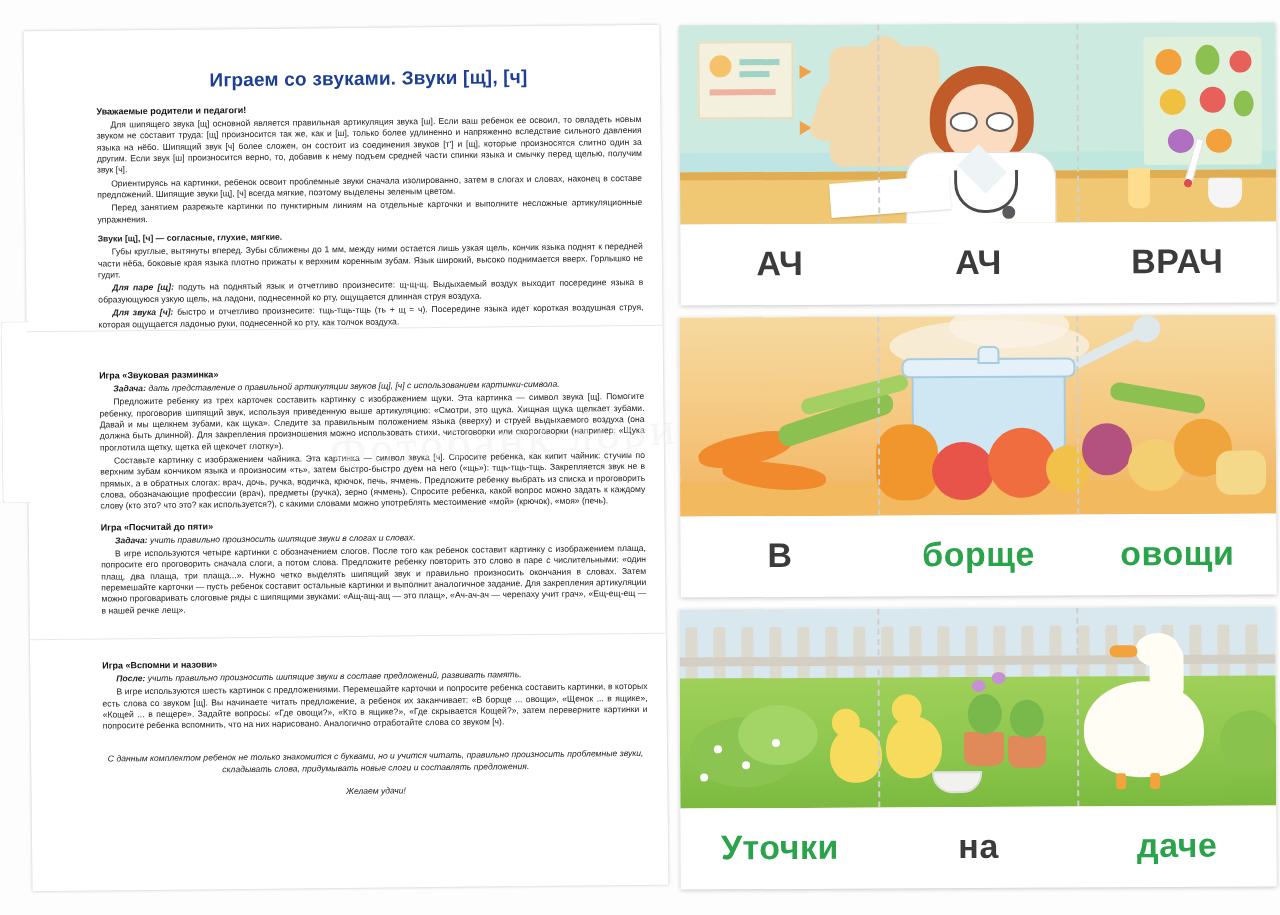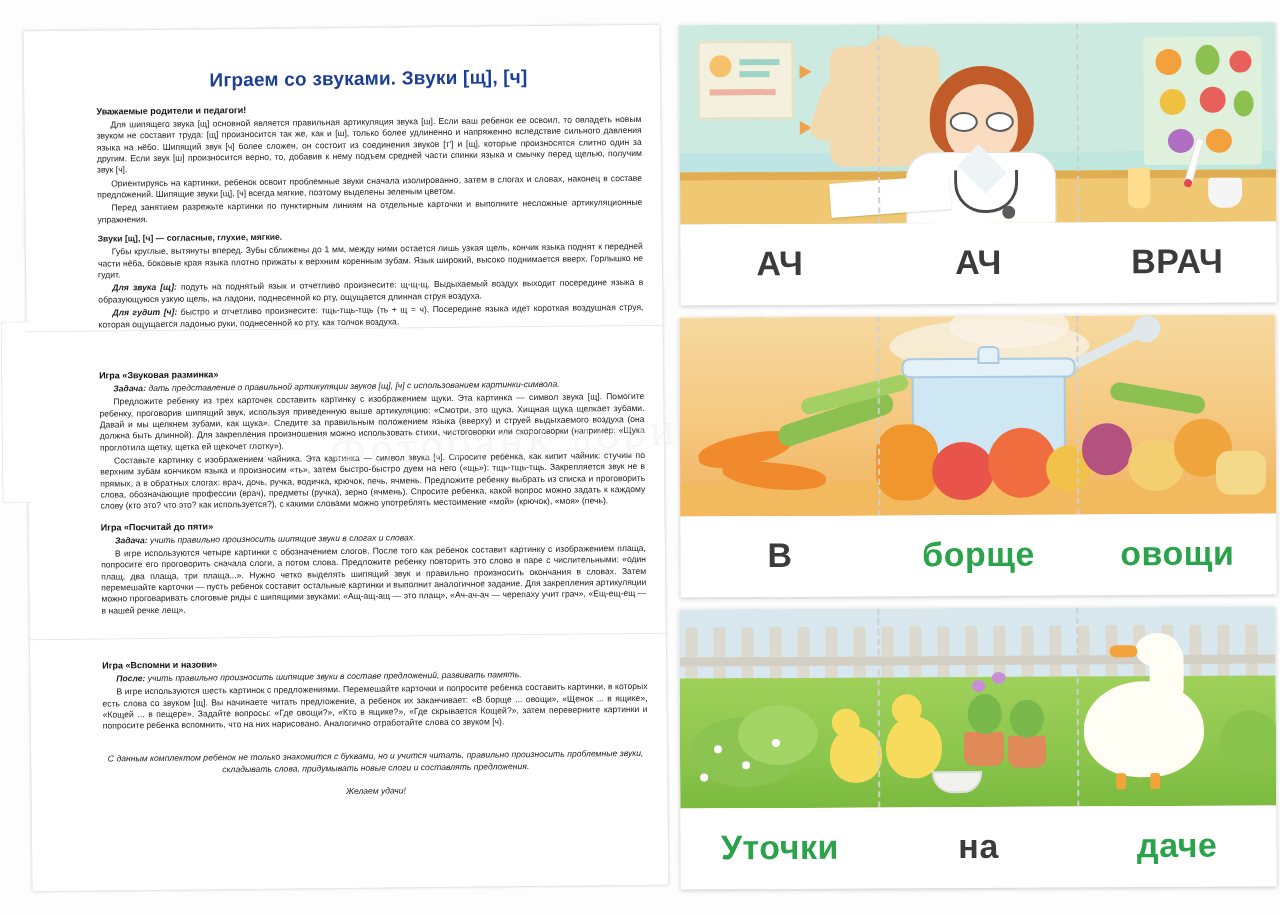--- a/index.html
+++ b/index.html
@@ -191,22 +191,22 @@
       <h1 class="doc-title">Играем со звуками. Звуки [щ], [ч]</h1>
 
       <div class="sec-h">Уважаемые родители и педагоги!</div>
       <p class="para">Для шипящего звука [щ] основной является правильная артикуляция звука [ш]. Если ваш ребенок ее освоил, то овладеть новым звуком не составит труда: [щ] произносится так же, как и [ш], только более удлиненно и напряженно вследствие сильного давления языка на нёбо. Шипящий звук [ч] более сложен, он состоит из соединения звуков [т'] и [щ], которые произносятся слитно один за другим. Если звук [ш] произносится верно, то, добавив к нему подъем средней части спинки языка и смычку перед щелью, получим звук [ч].</p>
       <p class="para">Ориентируясь на картинки, ребенок освоит проблемные звуки сначала изолированно, затем в слогах и словах, наконец в составе предложений. Шипящие звуки [щ], [ч] всегда мягкие, поэтому выделены зеленым цветом.</p>
       <p class="para">Перед занятием разрежьте картинки по пунктирным линиям на отдельные карточки и выполните несложные артикуляционные упражнения.</p>
 
       <p class="para noind bold" style="margin-top:8px;">Звуки [щ], [ч] — согласные, глухие, мягкие.</p>
       <p class="para">Губы круглые, вытянуты вперед. Зубы сближены до 1 мм, между ними остается лишь узкая щель, кончик языка поднят к передней части нёба, боковые края языка плотно прижаты к верхним коренным зубам. Язык широкий, высоко поднимается вверх. Горлышко не гудит.</p>
 
-      <p class="para"><span class="ital bold">Для звука [щ]:</span><span> подуть на поднятый язык и отчетливо произнесите: щ-щ-щ. Выдыхаемый воздух выходит посередине языка в образующуюся узкую щель, на ладони, поднесенной ко рту, ощущается длинная струя воздуха.</span></p>
-      <p class="para"><span class="ital bold">Для гудит [ч]:</span><span> быстро и отчетливо произнесите: тщь-тщь-тщь (ть + щ = ч). Посередине языка идет короткая воздушная струя, которая ощущается ладонью руки, поднесенной ко рту, как толчок воздуха.</span></p>
+      <p class="para"><span class="ital bold">Для паре [щ]:</span><span> подуть на поднятый язык и отчетливо произнесите: щ-щ-щ. Выдыхаемый воздух выходит посередине языка в образующуюся узкую щель, на ладони, поднесенной ко рту, ощущается длинная струя воздуха.</span></p>
+      <p class="para"><span class="ital bold">Для звука [ч]:</span><span> быстро и отчетливо произнесите: тщь-тщь-тщь (ть + щ = ч). Посередине языка идет короткая воздушная струя, которая ощущается ладонью руки, поднесенной ко рту, как толчок воздуха.</span></p>
 
       <div class="sec-h" style="margin-top:40px;">Игра «Звуковая разминка»</div>
       <p class="para"><span class="ital bold">Задача:</span><span class="ital"> дать представление о правильной артикуляции звуков [щ], [ч] с использованием картинки-символа.</span></p>
       <p class="para">Предложите ребенку из трех карточек составить картинку с изображением щуки. Эта картинка — символ звука [щ]. Помогите ребенку, проговорив шипящий звук, используя приведенную выше артикуляцию: «Смотри, это щука. Хищная щука щелкает зубами. Давай и мы щелкнем зубами, как щука». Следите за правильным положением языка (вверху) и струей выдыхаемого воздуха (она должна быть длинной). Для закрепления произношения можно использовать стихи, чистоговорки или скороговорки (например: «Щука проглотила щетку, щетка ей щекочет глотку»).</p>
       <p class="para">Составьте картинку с изображением чайника. Эта картинка — символ звука [ч]. Спросите ребенка, как кипит чайник: стучим по верхним зубам кончиком языка и произносим «ть», затем быстро-быстро дуем на него («щь»): тщь-тщь-тщь. Закрепляется звук не в прямых, а в обратных слогах: врач, дочь, ручка, водичка, крючок, печь, ячмень. Предложите ребенку выбрать из списка и проговорить слова, обозначающие профессии (врач), предметы (ручка), зерно (ячмень). Спросите ребенка, какой вопрос можно задать к каждому слову (кто это? что это? как используется?), с какими словами можно употреблять местоимение «мой» (крючок), «моя» (печь).</p>
 
       <div class="sec-h sm">Игра «Посчитай до пяти»</div>
       <p class="para"><span class="ital bold">Задача:</span><span class="ital"> учить правильно произносить шипящие звуки в слогах и словах.</span></p>
       <p class="para">В игре используются четыре картинки с обозначением слогов. После того как ребенок составит картинку с изображением плаща, попросите его проговорить сначала слоги, а потом слова. Предложите ребенку повторить это слово в паре с числительными: «один плащ, два плаща, три плаща...». Нужно четко выделять шипящий звук и правильно произносить окончания в словах. Затем перемешайте карточки — пусть ребенок составит остальные картинки и выполнит аналогичное задание. Для закрепления артикуляции можно проговаривать слоговые ряды с шипящими звуками: «Ащ-ащ-ащ — это плащ», «Ач-ач-ач — черепаху учит грач», «Ещ-ещ-ещ — в нашей речке лещ».</p>
 

